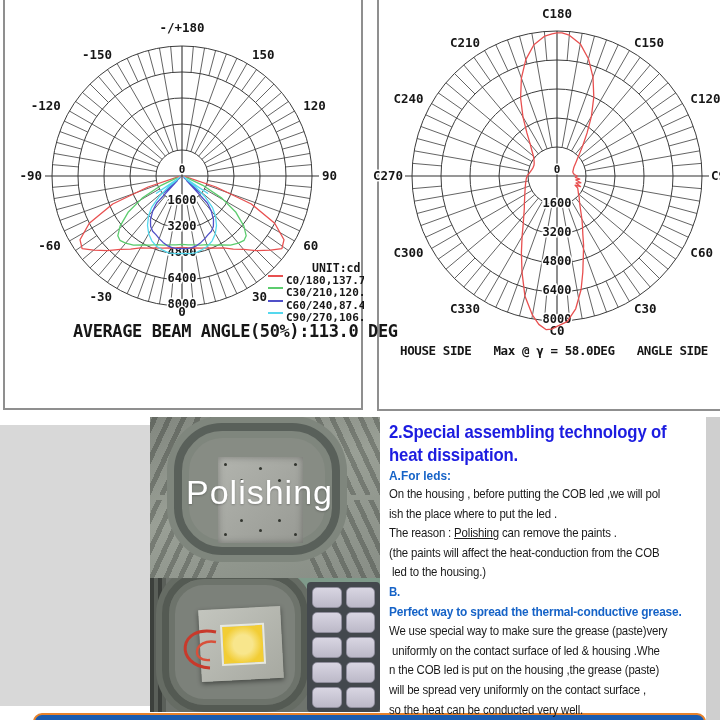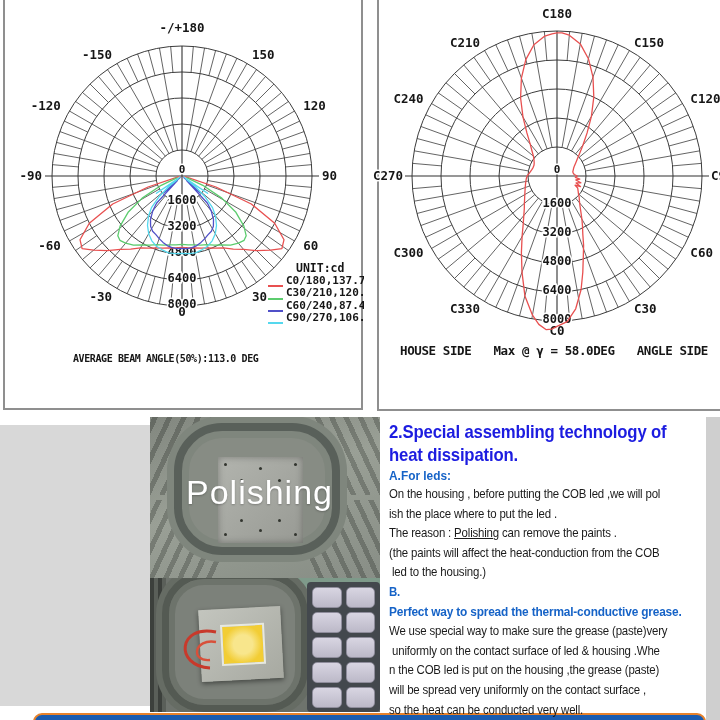--- a/index.html
+++ b/index.html
@@ -5,24 +5,24 @@
   html,body{margin:0;padding:0;}
   body{width:720px;height:720px;position:relative;overflow:hidden;background:#fff;
        font-family:"Liberation Sans",sans-serif;}
   
   .chart-box{position:absolute;border:2px solid #8f8f8f;background:#fff;box-sizing:border-box;}
   #box-left{left:3px;top:-8px;width:360px;height:418px;}
   #box-right{left:377px;top:-8px;width:360px;height:419px;}
   #charts-svg{position:absolute;left:0;top:0;pointer-events:none;}
   .chart-html-label{position:absolute;font-family:"DejaVu Sans Mono",monospace;font-weight:700;color:#161616;}
   #legend{left:268px;top:262px;width:96px;overflow:hidden;font-size:11px;line-height:12.2px;}
-  #legend .unit{margin-left:28px;font-size:11.5px;margin-bottom:1px;}
-  .legend-item{display:flex;align-items:flex-end;white-space:pre;}
+  #legend .unit{margin-left:44px;font-size:11.5px;margin-bottom:1px;}
+  .legend-item{display:flex;align-items:flex-start;white-space:pre;}
   .legend-swatch{display:inline-block;width:15px;height:2px;margin-right:3px;flex:0 0 15px;}
-  #caption-left{left:73px;top:321px;font-size:10px;letter-spacing:-0.4px;white-space:pre;margin-top:32px;}
+  #caption-left{left:73px;top:321px;font-size:17px;letter-spacing:-0.4px;white-space:pre;}
   #footer-right{left:400px;top:343px;width:308px;display:flex;justify-content:space-between;
                 font-size:12.5px;letter-spacing:-0.4px;white-space:pre;}
   
   #gray-left{position:absolute;left:0;top:425px;width:150px;height:281px;background:#d8d8d8;}
   #gray-right-strip{position:absolute;left:706px;top:417px;width:14px;height:303px;background:#cfcfcf;}
   .photo{position:absolute;overflow:hidden;}
   #photo-polishing{left:150px;top:417px;width:230px;height:161px;
      background:linear-gradient(160deg,#7f847c,#9aa096 45%,#868c84);}
   .fin{position:absolute;width:78px;height:86px;opacity:.5;
      background:repeating-linear-gradient(115deg,rgba(30,34,30,.55) 0 5px,rgba(150,155,148,.25) 5px 13px);}

